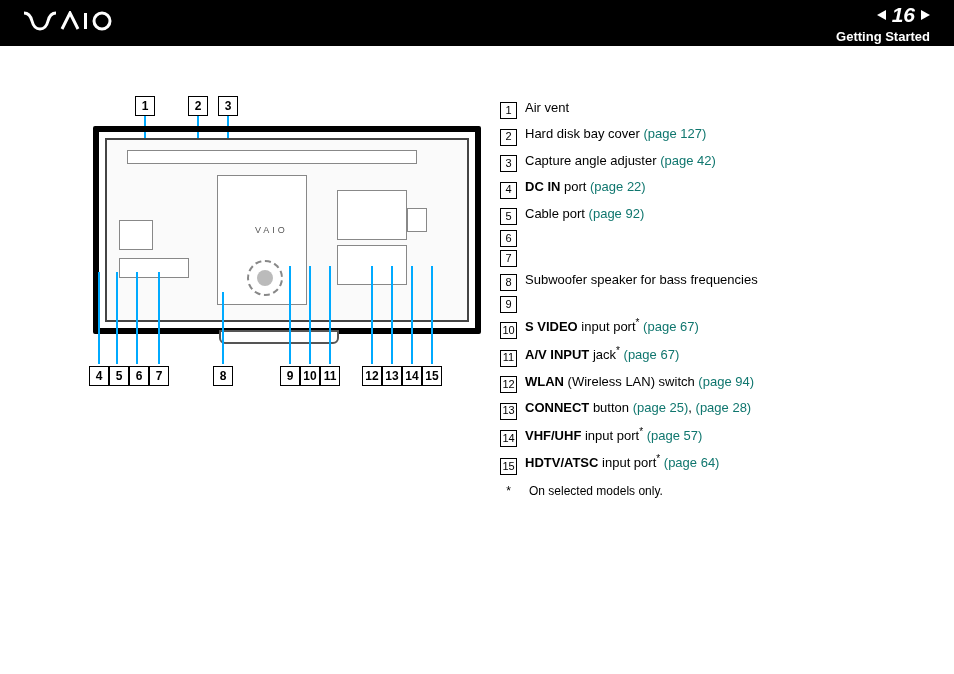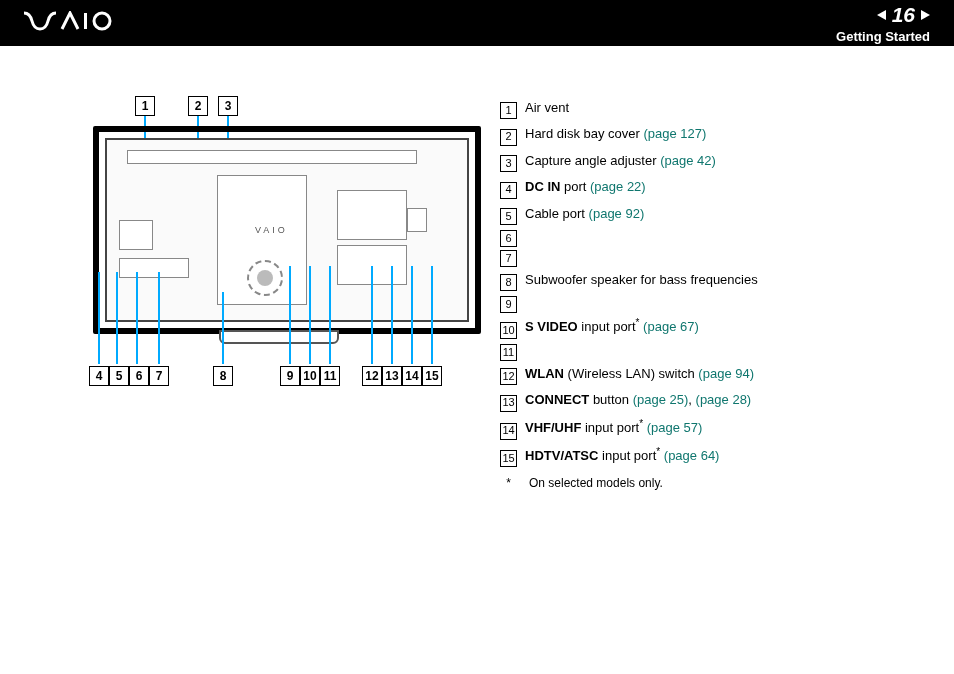--- a/index.html
+++ b/index.html
@@ -185,20 +185,21 @@
       </div>
       <div class="legend-row">
         <span class="num-box">9</span>
       </div>
       <div class="legend-row">
         <span class="num-box">10</span>
         <span><span class="bold">S VIDEO</span><span> input port</span><span class="asterisk">*</span> <span class="link">(page 67)</span></span>
       </div>
       <div class="legend-row">
         <span class="num-box">11</span>
+        <span><span class="bold">A/V INPUT</span><span> jack</span><span class="asterisk">*</span> <span class="link">(page 67)</span></span>
       </div>
       <div class="legend-row">
         <span class="num-box">12</span>
         <span><span class="bold">WLAN</span><span> (Wireless LAN) switch </span><span class="link">(page 94)</span></span>
       </div>
       <div class="legend-row">
         <span class="num-box">13</span>
         <span><span class="bold">CONNECT</span><span> button </span><span class="link">(page 25)</span>, <span class="link">(page 28)</span></span>
       </div>
       <div class="legend-row">

